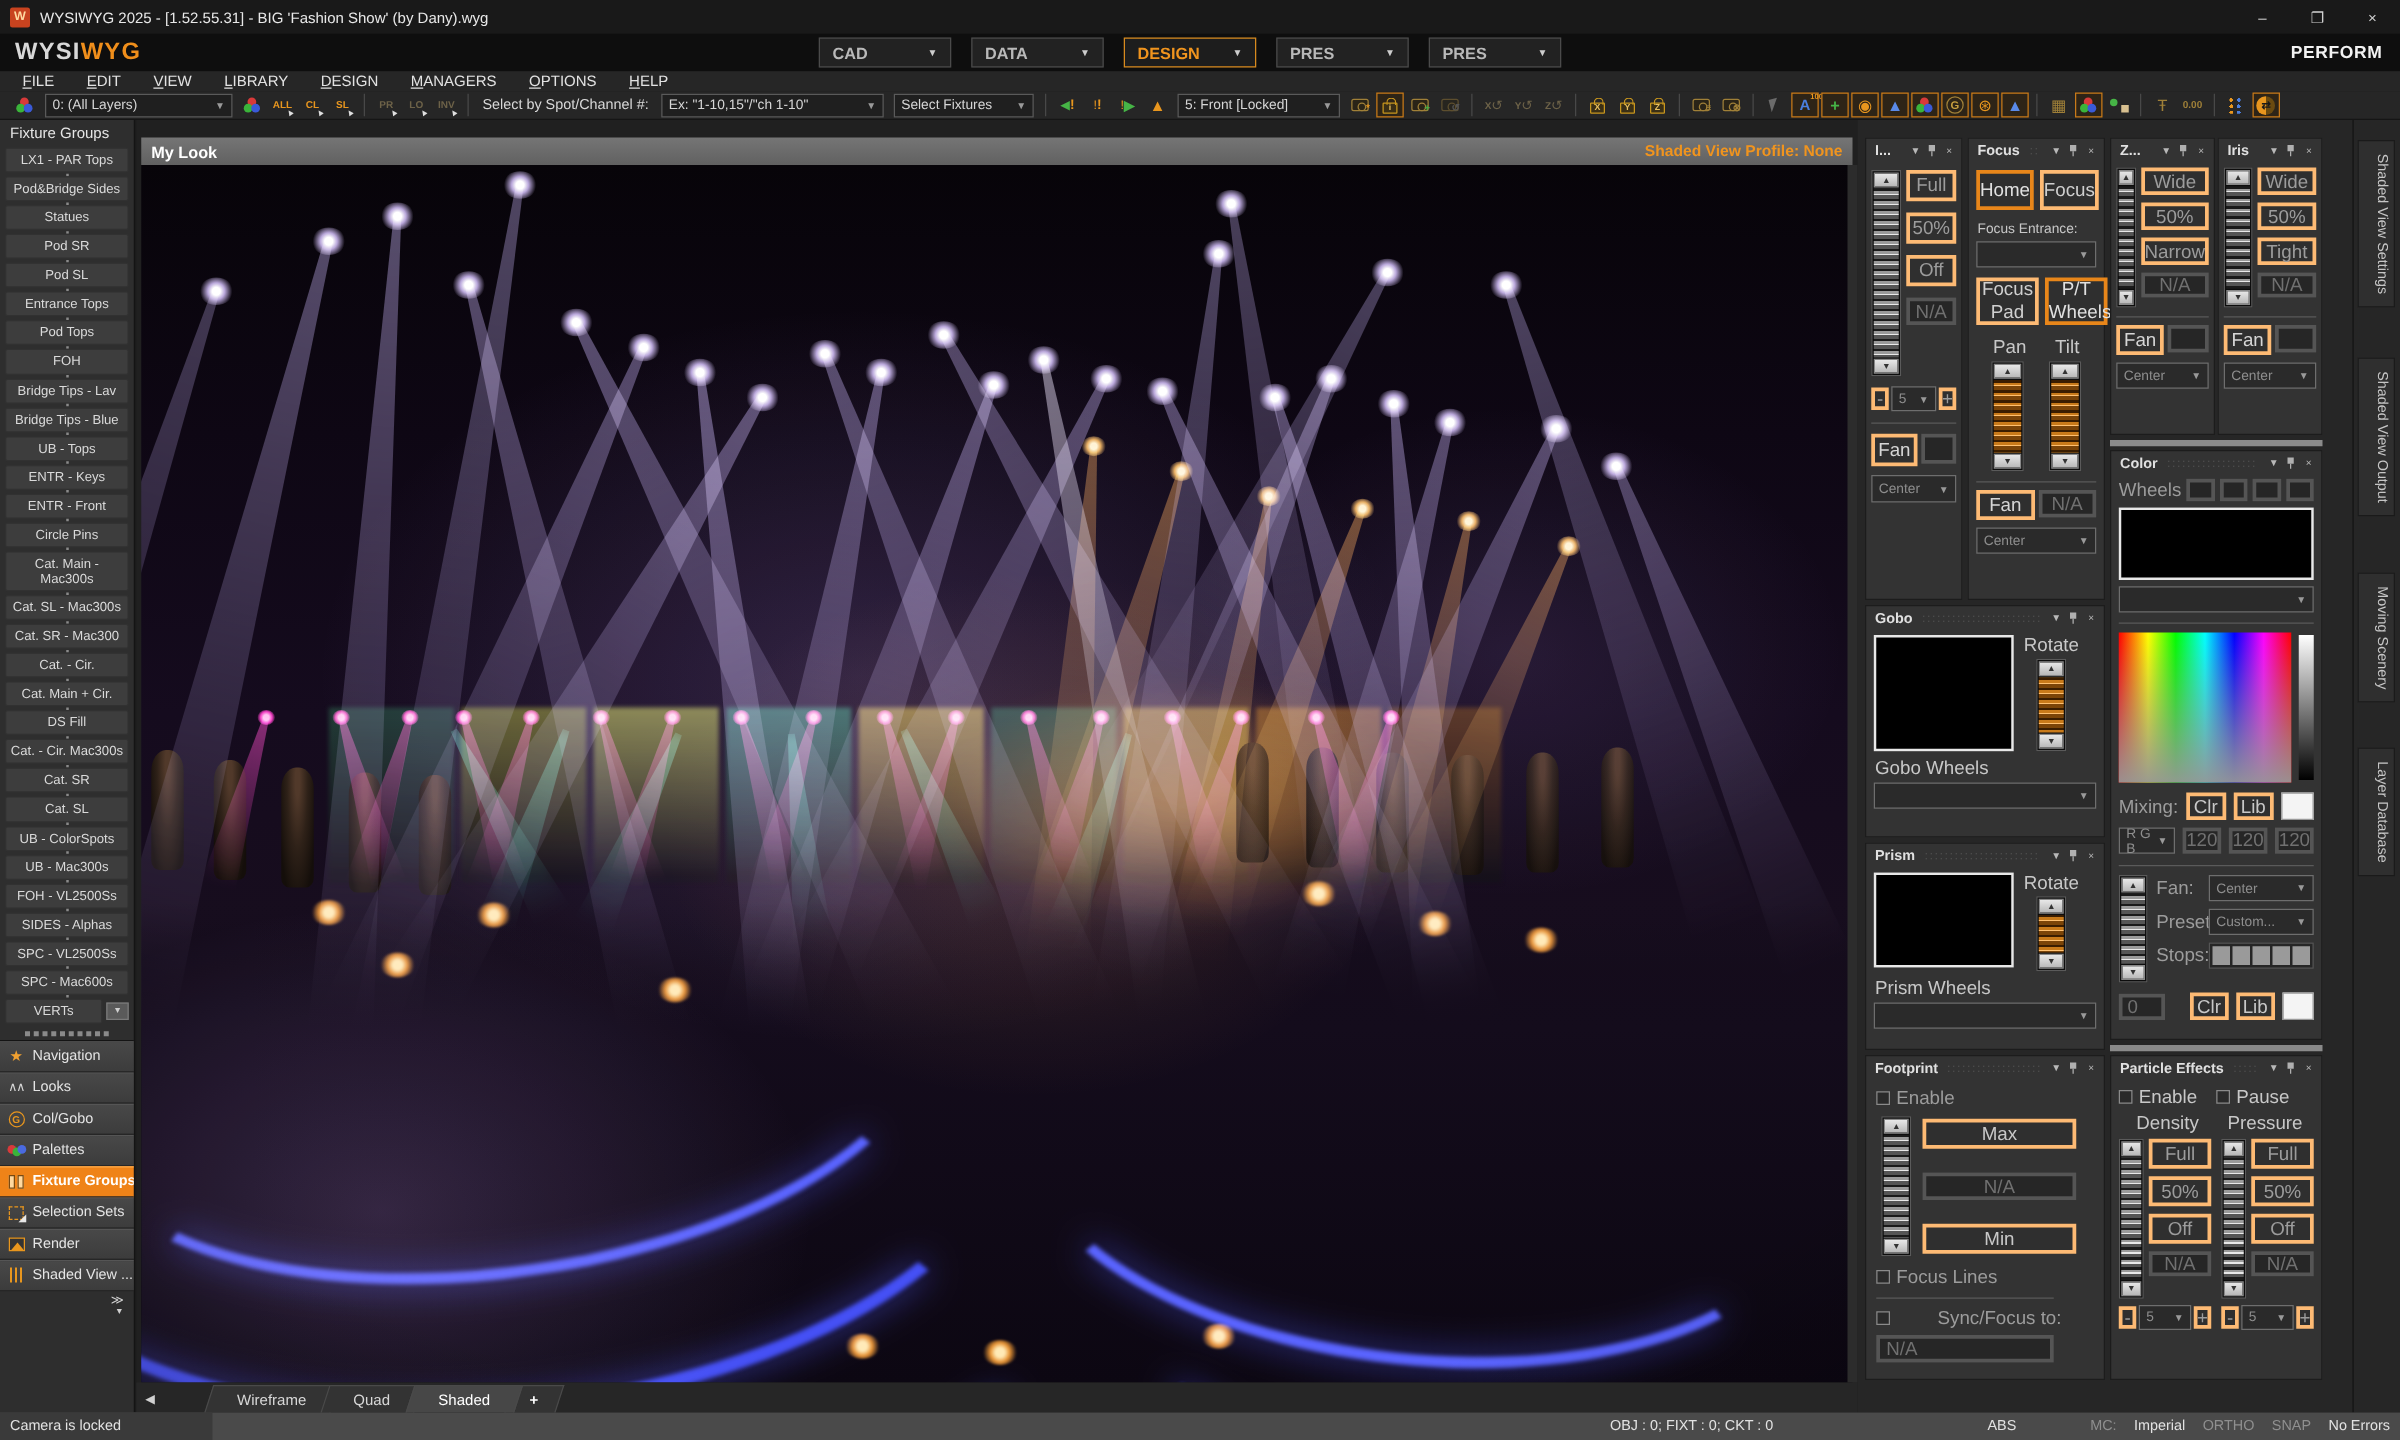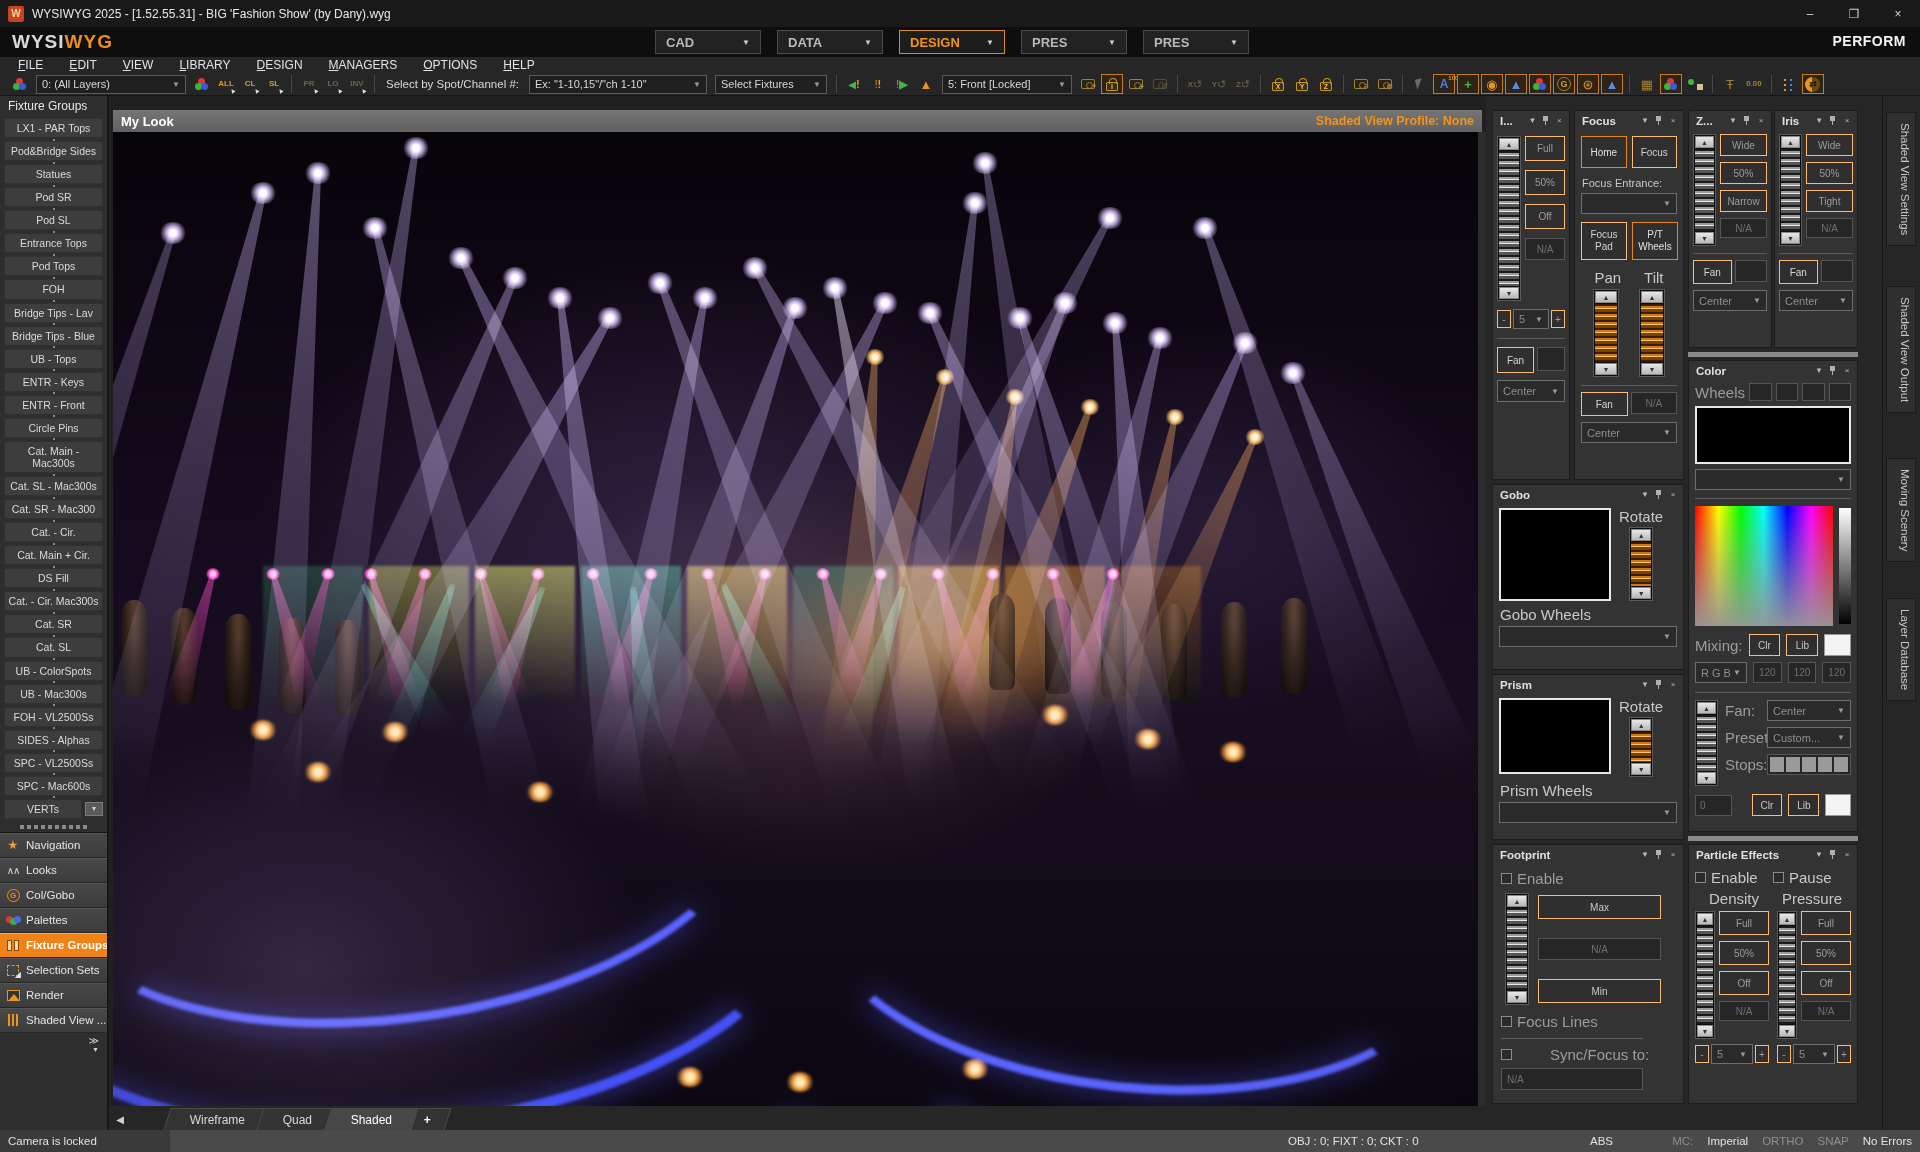--- a/index.html
+++ b/index.html
@@ -138,21 +138,21 @@
   #rightpanels { position:absolute; left:1486px; top:96px; width:396px; height:1034px; background:#262626; }
   .panel { position:absolute; background:#333; border:1px solid #1c1c1c; }
   .phead { height:19px; display:flex; align-items:center; padding:0 4px 0 7px; gap:4px; }
   .phead .ttl { color:#e0e0e0; font-weight:bold; font-size:11.5px; white-space:nowrap; }
   .phead .drag { flex:1; height:8px; margin:0 3px;
     background:radial-gradient(circle .8px,#5d5d5d 70%,transparent 75%) 0 0/4px 4px; }
   .phead .hic { color:#b8b8b8; font-size:8px; width:12px; text-align:center; }
   .pin { width:8px; height:11px; position:relative; }
   .pin::before { content:""; position:absolute; left:1px; top:1px; width:5px; height:5px; background:#b0b0b0; }
   .pin::after { content:""; position:absolute; left:3px; top:6px; width:1px; height:4px; background:#b0b0b0; }
-  .pbtn { background:#2f2f2f; border:1px solid #fdba74; color:#9c9c9c; font-size:10px;
+  .pbtn { background:#2f2f2f; border:3px solid #fdba74; color:#9c9c9c; font-size:15px;
     display:flex; align-items:center; justify-content:center; }
   .pbtn.on { border-color:#e8861a; color:#e0e0e0; }
   .pbtn.sunken { background:#262626; border-color:#555; color:#707070; }
   .pdd { background:#2a2a2a; border:1px solid #6e6e6e; color:#8e8e8e; font-size:11px;
     display:flex; align-items:center; padding:0 5px; justify-content:space-between; }
   .pdd .dd { font-size:8px; color:#9a9a9a; }
   .wheelbox { background:#0d0d0d; border:1px solid #5a5a5a; padding:1px; display:flex; flex-direction:column; }
   .wcap { height:12px; background:linear-gradient(180deg,#e8e8e8,#b8b8b8); border:1px solid #888;
     color:#333; font-size:7px; display:flex; align-items:center; justify-content:center; }
   .wbody { flex:1; margin:1px 0; }

